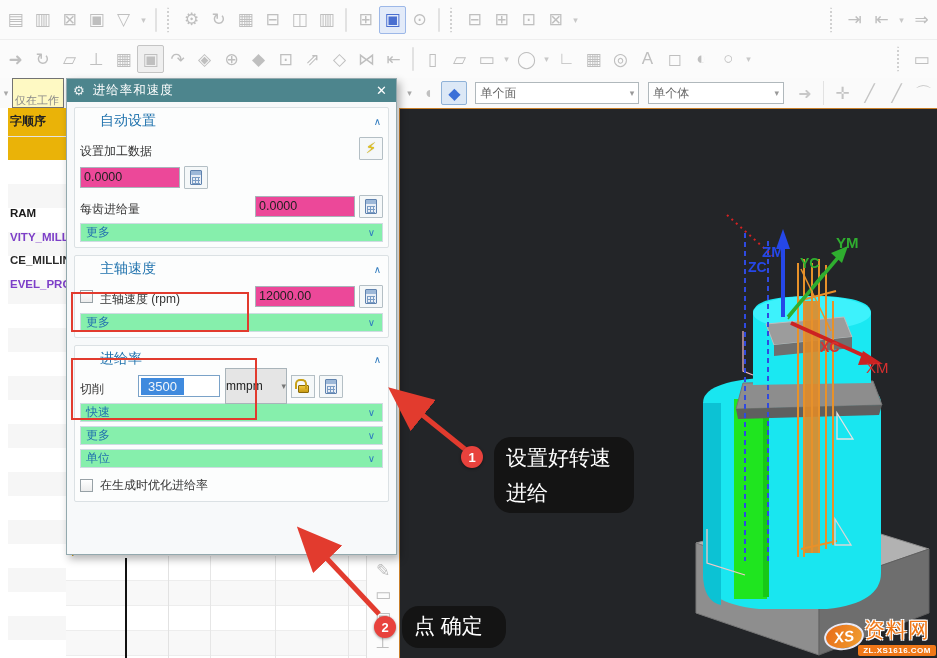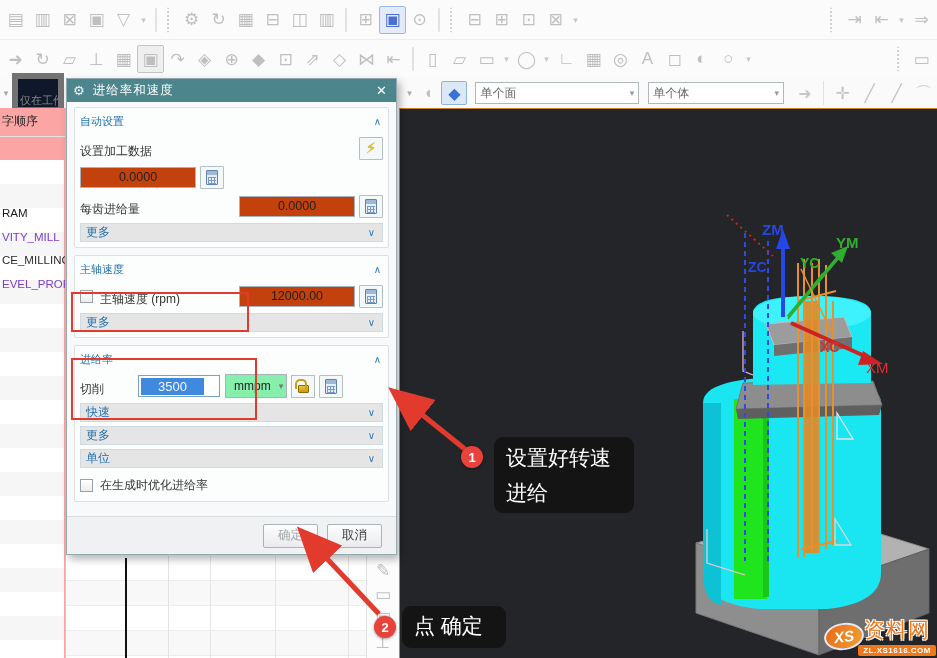--- a/index.html
+++ b/index.html
@@ -19,32 +19,32 @@
   .t-sep { width:1px; height:24px; background:#e2e2e2; margin:0 5px; flex:none; }
   .t-handle { width:6px; height:26px; border-left:2px dotted #d0d0d0; margin:0 5px; flex:none; }
   .t-gap { flex:1; }
   .s-active { color:#4a6fd0; background:#e3ebf9; border:1px solid #9db8e8; }
   .s-pressed { border:1px solid #c4c4c4; background:#efefef; }
 
   
   #row3 { position:absolute; top:78px; left:0; width:937px; height:30px; background:#fafafa;
     display:flex; align-items:center; }
   .mini-caret { font-size:9px; color:#a8a8a8; width:12px; text-align:center; }
-  .filter-input { width:52px; height:19px; border:6px solid #737373; background:#0f172a;
+  .filter-input { width:52px; height:19px; border:1px solid #737373; background:#fef9c3;
     font-size:11px; color:#888; padding:14px 2px; overflow:hidden; white-space:nowrap; }
   .sel-icon { width:26px; height:24px; display:flex; align-items:center; justify-content:center;
     font-size:16px; color:#c0c0c0; }
   .sel-icon.cube-blue { color:#3a6fd8; background:#dce8f6; border:1px solid #8fb2d8; border-radius:2px; }
   .uiselect { height:22px; border:1px solid #b0b8bc; background:#fff; display:flex;
     align-items:center; font-size:12px; color:#666; padding:0 4px; justify-content:space-between; }
   .uiselect .sc { font-size:9px; color:#999; margin-left:6px; }
 
   
-  #sidebar { position:absolute; top:108px; left:0; width:66px; height:550px; background:#fca5a5;
-    border-right:1px solid #c9c9c9; overflow:hidden; }
+  #sidebar { position:absolute; top:108px; left:8px; width:66px; height:550px; background:#eab308;
+    border-right:1px solid #c9c9c9; overflow:hidden;font-weight:bold; }
   #sidebar .hdr { font-size:12px; color:#222; padding:5px 2px 6px 2px; border-bottom:1px solid #e4e4e4; }
   #sb-rows { position:absolute; top:52px; left:0; right:1px; bottom:0;
     background:repeating-linear-gradient(to bottom,#fff 0 24px,#f6f6f6 24px 48px); }
   #sb-items { position:absolute; top:94px; left:2px; }
   .sb-item { display:block; font-size:11.5px; line-height:23.5px; white-space:nowrap; }
 
   
   #gridarea { position:absolute; left:66px; top:556px; width:300px; height:102px; background:
     linear-gradient(to right,transparent 102px,#e2e2e2 102px,#e2e2e2 103px,transparent 103px),
     linear-gradient(to right,transparent 144px,#e6e6e6 144px,#e6e6e6 145px,transparent 145px),
@@ -67,46 +67,46 @@
   #dialog { position:absolute; left:66px; top:78px; width:331px; height:477px; background:#f7f9fa;
     border:1px solid #93a9ae; box-shadow:3px 4px 8px rgba(0,0,0,.3); z-index:10; }
   #dlg-title { height:23px; background:#4d858d; color:#fff; display:flex; align-items:center;
     padding:0 6px; font-size:12.5px; }
   #dlg-title .gear { font-size:13px; margin-right:8px; color:#f0f4f4; }
   #dlg-title .ttl { flex:1; letter-spacing:1px; }
   #dlg-title .close { font-size:13px; padding:0 3px; cursor:default; }
   #dlg-body { padding:5px 7px 0 7px; position:relative; }
   .group { border:1px solid #dbe1e4; background:#fcfdfd; border-radius:2px; padding:2px 5px 5px 5px; margin-bottom:7px; }
   .sec-hd { display:flex; justify-content:space-between; align-items:center; height:22px; }
-  .sec-hd .t { color:#1f72ad; font-size:11px; }
+  .sec-hd .t { color:#1f72ad; font-size:14px;margin-left:20px; }
   .chev { color:#2f7bbf; font-size:10px; padding-right:2px; }
   .frow { display:flex; align-items:center; margin:3px 0; height:26px; }
   .frow .lbl { font-size:12px; color:#333; flex:1;margin-top:6px; }
-  .vinput { width:116px; height:21px; border:1px solid #a9b4ba; background:#c2410c; font-size:12.5px;
-    color:#222; text-align:center; padding:2px 3px; overflow:hidden; white-space:nowrap; }
+  .vinput { width:100px; height:21px; border:1px solid #a9b4ba; background:#ec4899; font-size:12.5px;
+    color:#222; text-align:left; padding:2px 3px; overflow:hidden; white-space:nowrap; }
   .sqbtn { width:24px; height:23px; border:1px solid #b4bfc5; background:#f5f8f9; margin-left:4px;
     display:flex; align-items:center; justify-content:center; border-radius:1px; }
   .bolt { color:#e8c414; font-size:15px; text-shadow:0 0 1px #8a7a00; }
   .calc { width:12px; height:15px; border:1px solid #5f82ae; background:
     linear-gradient(to bottom,#9db8d8 0 4px,#e8eef6 4px); border-radius:1px; position:relative; }
   .calc::after { content:""; position:absolute; left:1px; top:6px; width:8px; height:7px;
     background:repeating-linear-gradient(to bottom,#7a9cc4 0 1px,transparent 1px 3px),
     repeating-linear-gradient(to right,#7a9cc4 0 1px,transparent 1px 3px); }
-  .morebar { height:19px; background:#e5e5e5; border:1px solid #cfdbe2; display:flex;
+  .morebar { height:19px; background:#86efac; border:1px solid #cfdbe2; display:flex;
     align-items:center; justify-content:space-between; padding:0 5px; margin-top:4px; }
   .morebar .t { color:#2372ae; font-size:12px; }
   .cbx { width:13px; height:13px; border:1px solid #97a1a6; background:linear-gradient(#fff,#ececec);
     margin-right:7px; flex:none; }
   .cbrow { display:flex; align-items:center; height:22px; font-size:12px; color:#333; }
-  .selbox { height:24px; border:1px solid #a9b4ba; background:#86efac; display:flex; align-items:center;
-    font-size:12px; color:#222; padding:0 8px; margin-left:5px; }
+  .selbox { height:36px; border:1px solid #a9b4ba; background:#e5e5e5; display:flex; align-items:center;
+    font-size:12px; color:#222; padding:0 0; margin-left:5px; }
   .selbox .sc { font-size:9px; color:#777; margin-left:8px; }
   .cutinput { width:82px; height:22px; border:1px solid #7aa2c8; background:#fff; display:flex;
     align-items:center; padding:1px 2px; }
-  .cutinput .seltext { background:#3f8ade; color:#f2f6fa; font-size:13px; padding:1px 17px; }
+  .cutinput .seltext { background:#3f8ade; color:#f2f6fa; font-size:13px; padding:1px 7px; }
   .lockbtn { width:24px; height:23px; border:1px solid #b4bfc5; background:#f5f8f9; margin-left:4px;
     display:flex; align-items:center; justify-content:center; }
   .padlock { position:relative; width:11px; height:8px; background:linear-gradient(#f0c83c,#c89a14);
     border:1px solid #8a6a08; border-radius:1px; margin-top:5px; }
   .padlock::before { content:""; position:absolute; left:-4px; top:-7px; width:8px; height:8px;
     border:2px solid #c8a018; border-bottom:none; border-radius:5px 5px 0 0; }
   #dlg-footer { position:absolute; bottom:0; left:0; right:0; height:38px; background:#eff1f2;
     border-top:1px solid #d7dcdf; display:flex; align-items:center; justify-content:flex-end; padding:0 14px; }
   .btn { width:55px; height:24px; border:1px solid #aab4ba; background:linear-gradient(#fdfdfd,#e9ebed);
     font-size:12.5px; display:flex; align-items:center; justify-content:center; border-radius:2px; }
@@ -116,21 +116,21 @@
   #redbox1 { left:4px; top:190px; width:178px; height:40px; }
   #redbox2 { left:4px; top:256px; width:186px; height:62px; }
 
   
   #overlay { position:absolute; left:0; top:0; width:937px; height:658px; z-index:60; pointer-events:none; }
   .stepnum { position:absolute; width:22px; height:22px; border-radius:50%; background:#e8423d;
     color:#fff; font-size:13px; font-weight:bold; display:flex; align-items:center; justify-content:center;
     z-index:70; box-shadow:0 1px 3px rgba(0,0,0,.4); pointer-events:auto; }
   #step1 { left:461px; top:446px; }
   #step2 { left:374px; top:616px; }
-  .darklabel { position:absolute; background:#141414; color:#fff; border-radius:9px; z-index:65;
+  .darklabel { position:absolute; background:#141414; color:#fff; border-radius:17px; z-index:65;
     pointer-events:auto; }
   #dlabel1 { left:494px; top:437px; width:140px; height:76px; font-size:21px; line-height:35px;
     padding:3px 12px; }
   #dlabel2 { left:402px; top:606px; width:104px; height:42px; font-size:21px; line-height:36px;
     padding:2px 12px; }
 
   
   #watermark { position:absolute; right:1px; bottom:2px; display:flex; align-items:center; z-index:75; }
   #wm-oval { width:40px; height:27px; background:linear-gradient(120deg,#e86a18,#f0a030);
     border:2px solid #e8e8f4; border-radius:50%; display:flex; align-items:center; justify-content:center;
@@ -311,21 +311,21 @@
     <polygon points="782,228 775,248 789,248" fill="#2547e8"></polygon>
     <line x1="787" y1="316" x2="840" y2="253" stroke="#2fae2f" stroke-width="3.5"></line>
     <polygon points="847,245 830,252 841,262" fill="#2fae2f"></polygon>
     <line x1="787" y1="318" x2="822" y2="272" stroke="#2fae2f" stroke-width="1.5"></line>
     <line x1="790" y1="322" x2="868" y2="357" stroke="#cc2222" stroke-width="4"></line>
     <polygon points="882,363 862,350 857,364" fill="#cc2222"></polygon>
     <line x1="790" y1="322" x2="852" y2="350" stroke="#cc2222" stroke-width="1.5"></line>
     <line x1="800" y1="268" x2="830" y2="330" stroke="#e8912a" stroke-width="1.5"></line>
   </svg>
 
-  <span class="abs" style="left:362px;top:112px;color:#2547e8;font-weight:bold;font-size:15px;">ZM</span>
+  <span class="abs" style="left:362px;top:134px;color:#2547e8;font-weight:bold;font-size:15px;">ZM</span>
   <span class="abs" style="left:348px;top:150px;color:#2547e8;font-weight:bold;font-size:14px;">ZC</span>
   <span class="abs" style="left:436px;top:125px;color:#2fae2f;font-weight:bold;font-size:15px;">YM</span>
   <span class="abs" style="left:400px;top:146px;color:#2fae2f;font-weight:bold;font-size:14px;">YC</span>
   <span class="abs" style="left:420px;top:230px;color:#d83030;font-weight:bold;font-size:14px;">XC</span>
   <span class="abs" style="left:466px;top:250px;color:#d83030;font-weight:normal;font-size:15px;">XM</span>
 </div>
 
 <div id="dialog">
   <div id="dlg-title">
     <span class="gear">⚙</span>
@@ -419,24 +419,20 @@
       <div class="cbrow" style="margin-top:6px;">
         <span class="cbx"></span>
         <span>在生成时优化进给率</span>
       </div>
     </div>
 
     <div id="redbox1" class="redbox"></div>
     <div id="redbox2" class="redbox"></div>
   </div>
 
-  <div id="dlg-footer">
-    <div class="btn disabled">确定</div>
-    <div class="btn normal">取消</div>
-  </div>
 </div>
 
 <svg id="overlay">
   <defs>
     <marker id="ah" markerWidth="9" markerHeight="8" refX="7.5" refY="4" orient="auto">
       <path d="M0,0 L9,4 L0,8 Z" fill="#e23b2e"></path>
     </marker>
   </defs>
   <line x1="466" y1="450" x2="394" y2="392" stroke="#e23b2e" stroke-width="5" marker-end="url(#ah)"></line>
   <line x1="379" y1="614" x2="302" y2="532" stroke="#e23b2e" stroke-width="5" marker-end="url(#ah)"></line>

